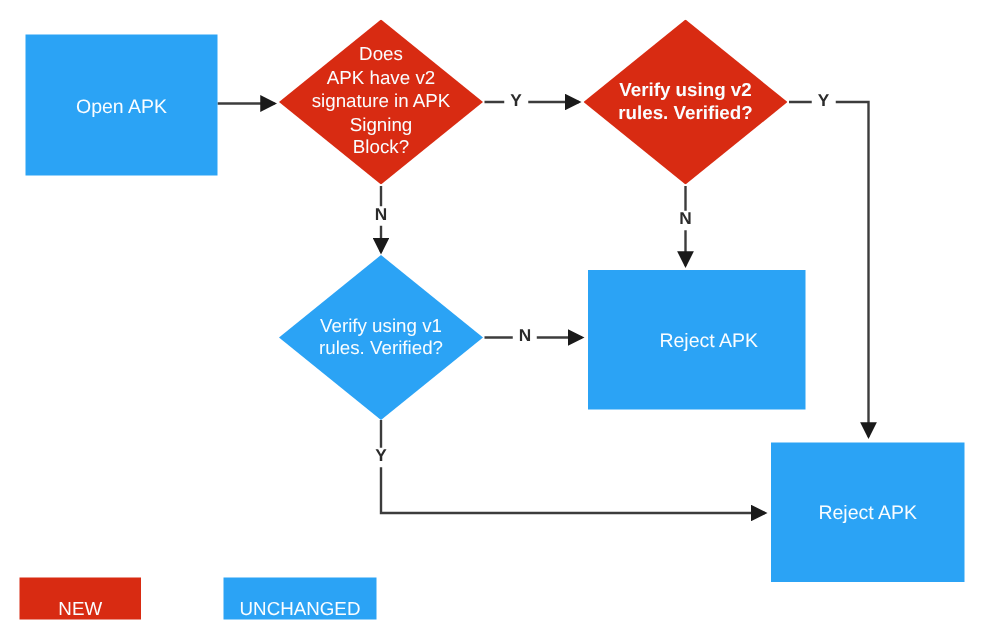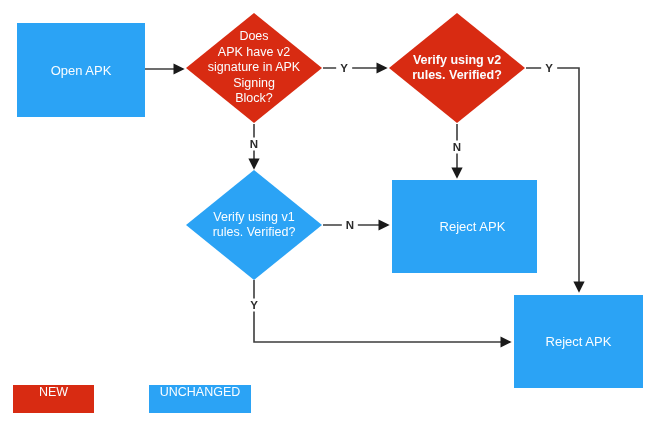--- a/index.html
+++ b/index.html
@@ -55,21 +55,21 @@
     background: var(--color-background, #ffffff);
     color: var(--color-edge_label_text, #2b2b2b);
     font-size: 11.5px;
     font-weight: 700;
     padding: 0 4px;
     line-height: 13px;
   }
   .legend-box {
     position: absolute;
     display: flex;
-    align-items: flex-start;
+    align-items: flex-end;
     justify-content: center;
     color: var(--color-node_text, #fafdff);
     font-size: 12.5px;
     z-index: 2;
   }
 </style>
 </head>
 <body>
 
 <div class="canvas">

